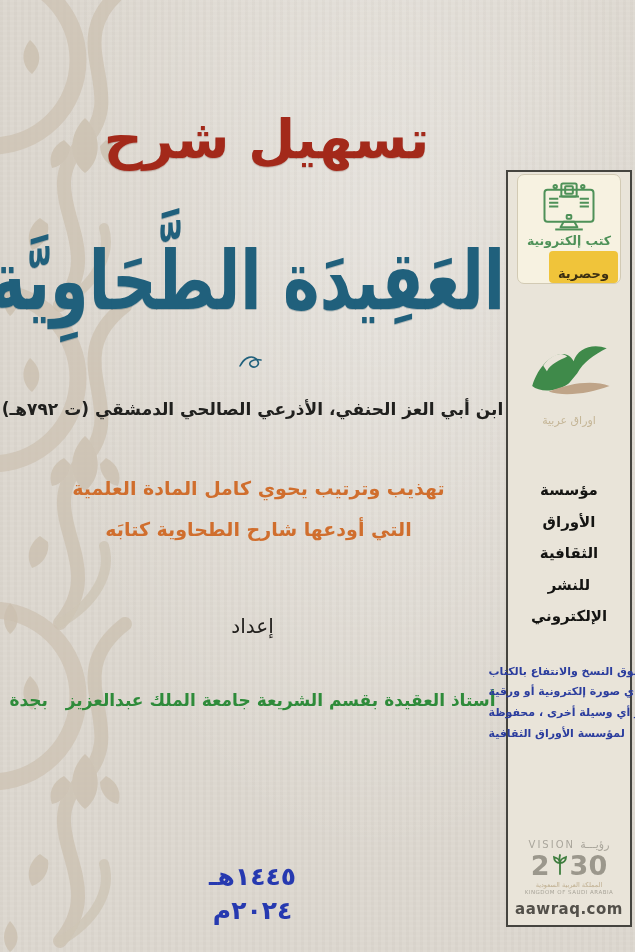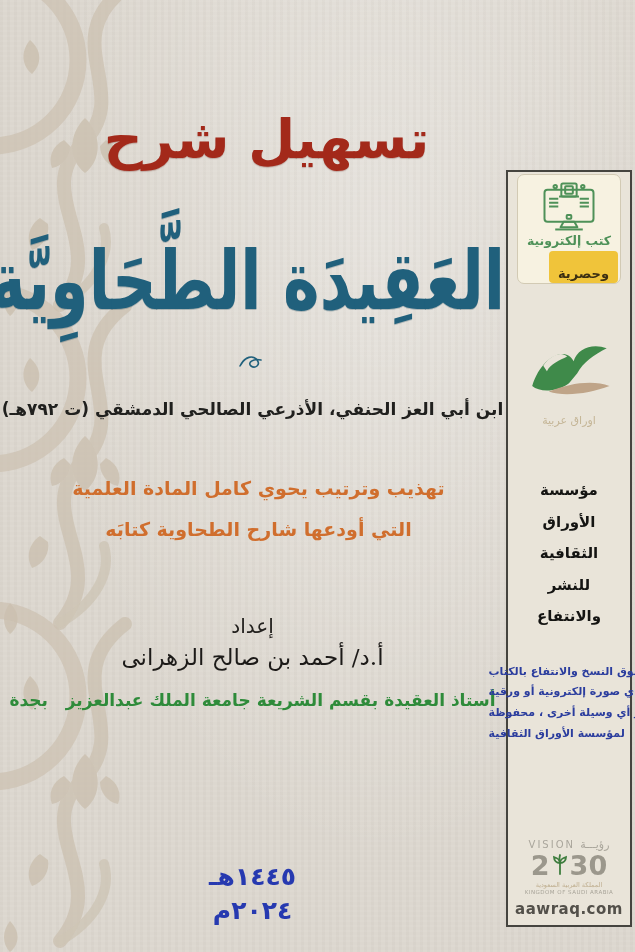--- a/index.html
+++ b/index.html
@@ -137,21 +137,20 @@
       <div>ابن أبي العز الحنفي، الأذرعي الصالحي الدمشقي (ت ٧٩٢هـ)</div>
     </div>
 
     <div class="subtitle-block">
       <div>تهذيب وترتيب يحوي كامل المادة العلمية</div>
       <div>التي أودعها شارح الطحاوية كتابَه</div>
     </div>
 
     <div class="prep-label">إعداد</div>
 
-    <div class="prep-name">أ.د/ أحمد بن صالح الزهرانى</div>
 
     <div class="prep-title">أستاذ العقيدة بقسم الشريعة جامعة الملك عبدالعزيز   بجدة</div>
 
     <div class="dates">
       <div class="h-year">١٤٤٥هـ</div>
       <div class="g-year">٢٠٢٤م</div>
     </div>
   </div>
 
   <aside class="sidebar">
@@ -181,21 +180,21 @@
         <path d="M28 58 C50 49 76 45 94 52 C73 60 45 64 28 58 Z" fill="#bfa488"></path>
       </svg>
       <div class="awraq-caption">اوراق عربية</div>
     </div>
 
     <div class="publisher">
       <div>مؤسسة</div>
       <div>الأوراق</div>
       <div>الثقافية</div>
       <div>للنشر</div>
-      <div>والانتفاع</div>
+      <div>الإلكتروني</div>
     </div>
 
     <div class="copyright">
       <div>حقوق النسخ والانتفاع بالكتاب</div>
       <div>بأي صورة إلكترونية أو ورقية</div>
       <div>أو أي وسيلة أخرى ، محفوظة</div>
       <div>لمؤسسة الأوراق الثقافية</div>
     </div>
 
     <div class="vision">

